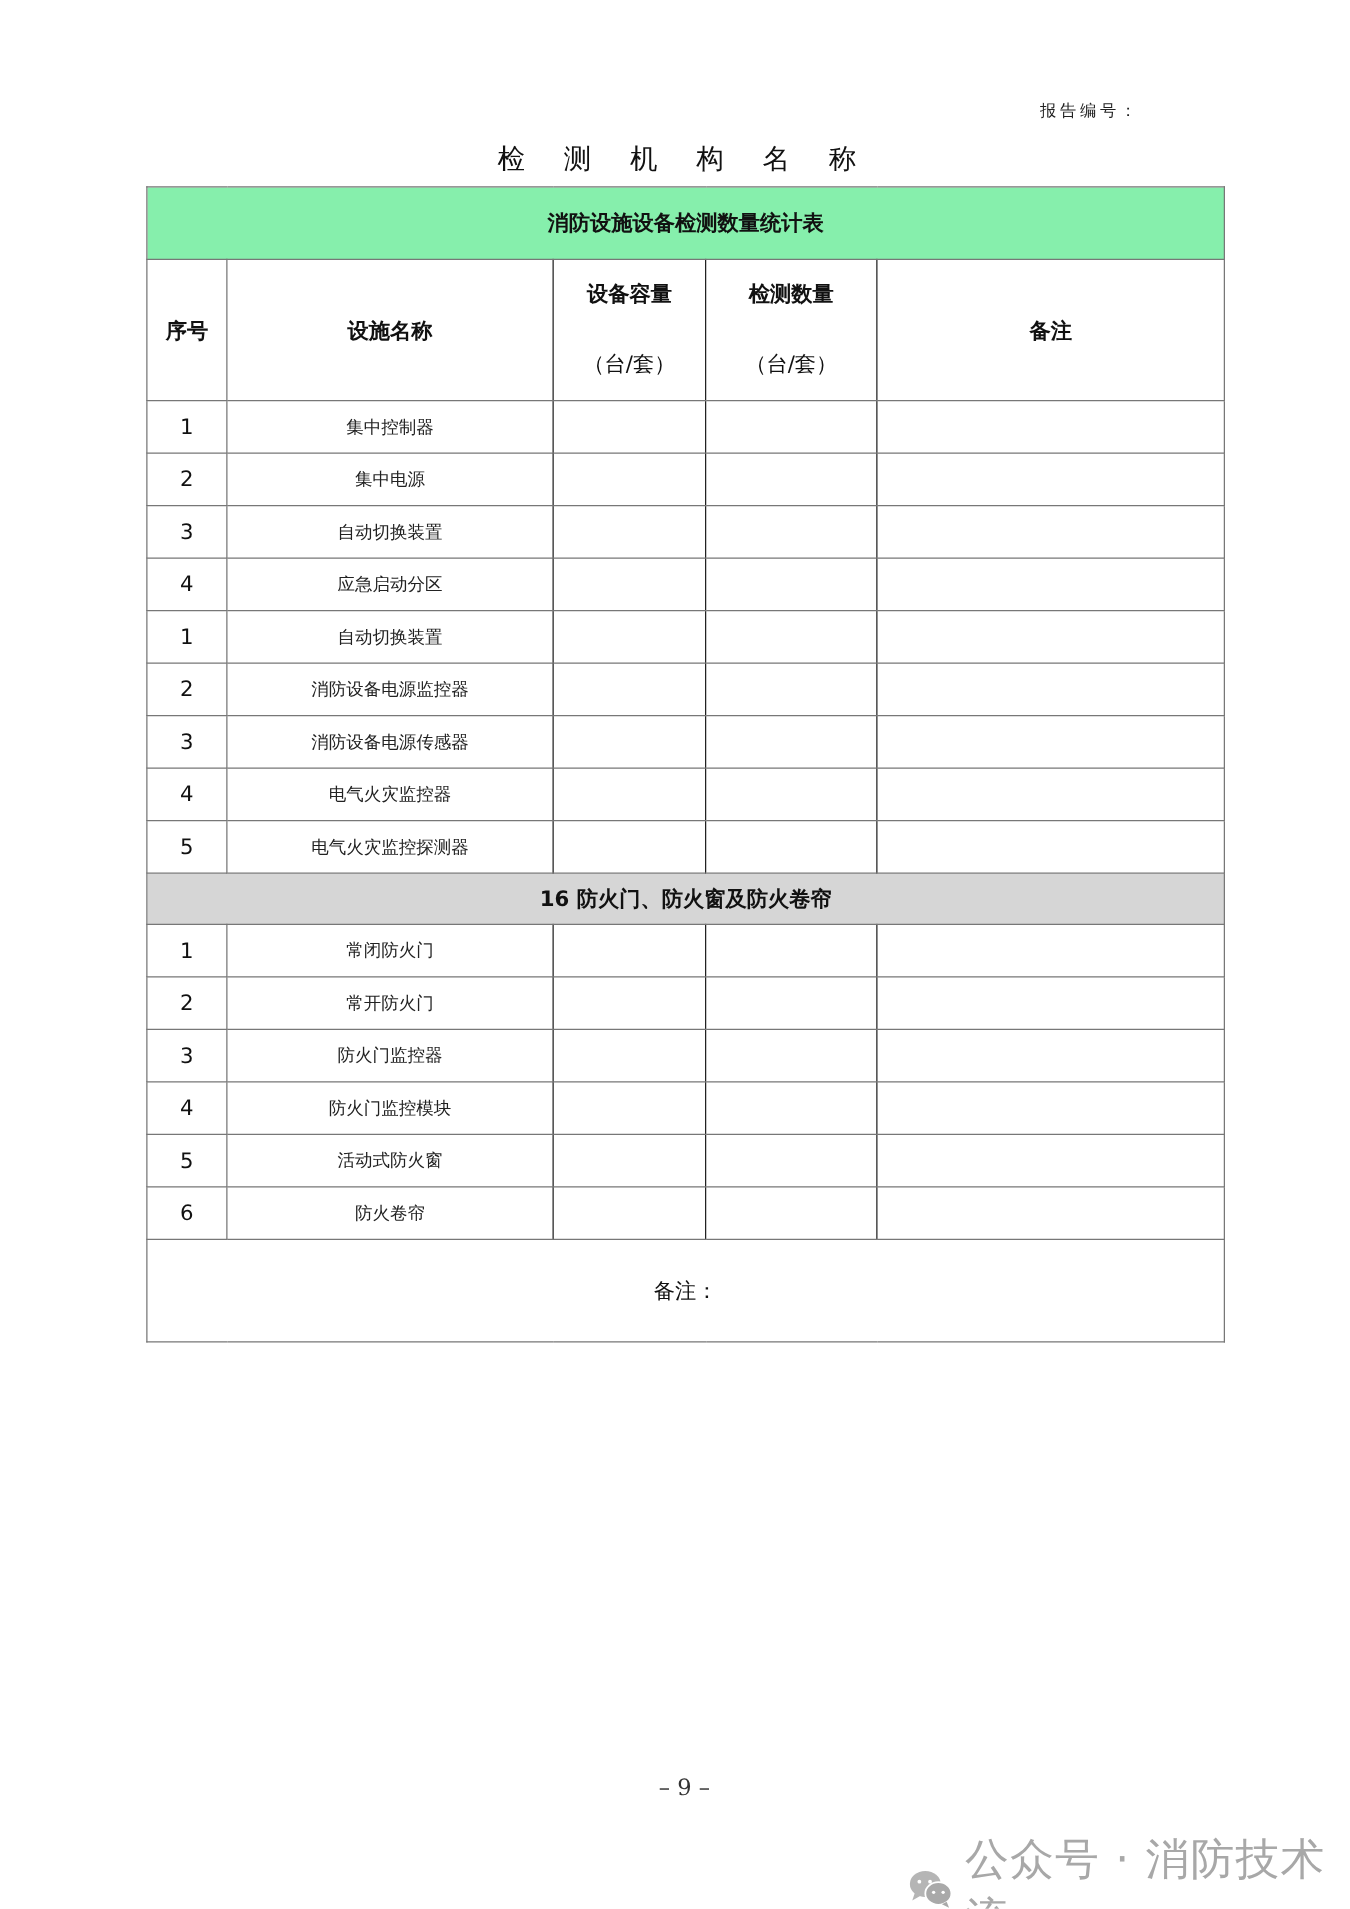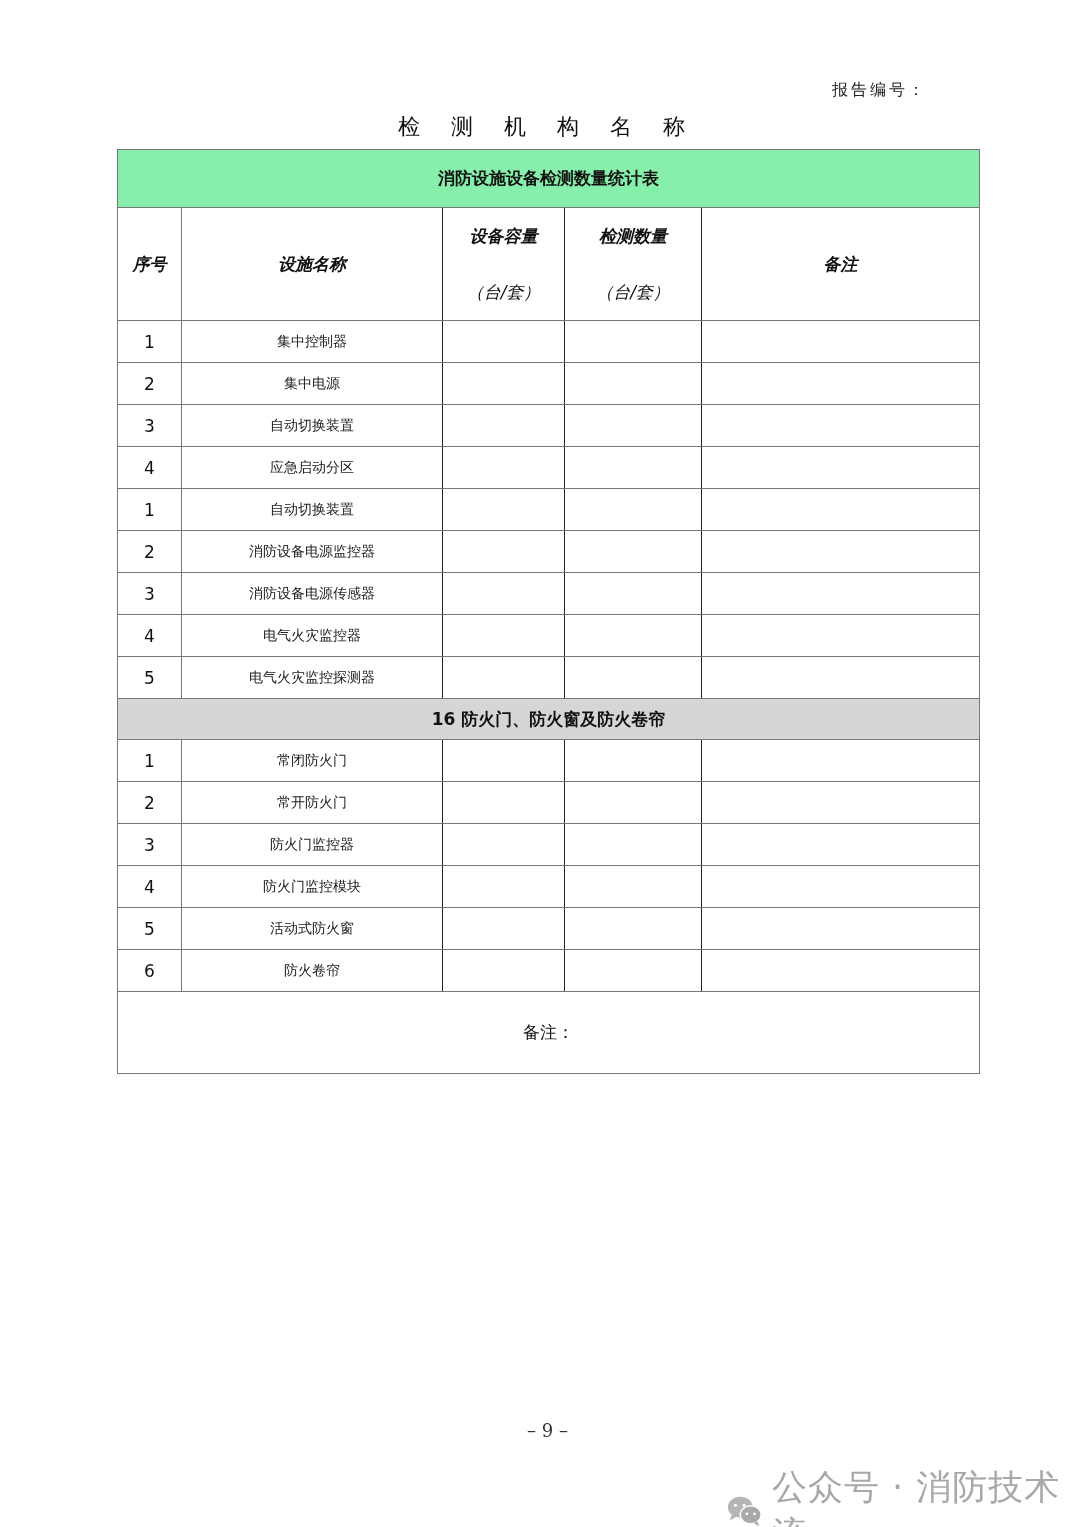--- a/index.html
+++ b/index.html
@@ -3,39 +3,39 @@
   <meta charset="utf-8">
   <style>
     html, body { margin: 0; padding: 0; }
     body {
       width: 1080px; height: 1527px; background: #ffffff; position: relative;
       font-family: "DejaVu Sans", sans-serif; color: #111;
       overflow: hidden;
     }
     .report-no {
       position: absolute; left: 832px; top: 80px;
-      font-family: Liberation Serif, serif; font-size: 16px; letter-spacing: 3px; color: #222;
+      font-family: Liberation Serif, serif; font-size: 13px; letter-spacing: 3px; color: #222;
     }
     .org-title {
       position: absolute; left: 0; width: 1095px; top: 112px; text-align: center;
       font-family: "DejaVu Serif", serif; font-size: 22px; letter-spacing: 12px; color: #111;
     }
     table.stat {
       position: absolute; left: 117px; top: 149px; width: 862px;
       border-collapse: collapse; table-layout: fixed;
     }
     table.stat td {
       border: 1px solid #777; padding: 0; text-align: center; vertical-align: middle;
       font-size: 17px;
     }
     table.stat td.vline { border-left-color: #222; border-right-color: #222; }
     .title-row td {
       height: 57px; background: #86efac; font-weight: bold; font-size: 19px;
     }
-    .head-row td { height: 112px; font-weight: bold; font-size: 20px; font-style: italic; }
+    .head-row td { height: 112px; font-weight: bold; font-size: 20px; }
     .head-row .two-line div { line-height: 28px; }
     .head-row .two-line .l2 { margin-top: 28px; font-weight: normal; }
     .section-row td {
       height: 40px; background: #d6d6d6; font-weight: bold; font-size: 17px;
     }
     .data-row td { height: 41px; }
     .data-row td.seq { font-size: 17px; }
     .data-row td.name { font-family: "DejaVu Serif", serif; font-size: 14px; color: #222; }
     .note-row td {
       height: 81px; text-align: left; vertical-align: top; padding: 4px 10px;

